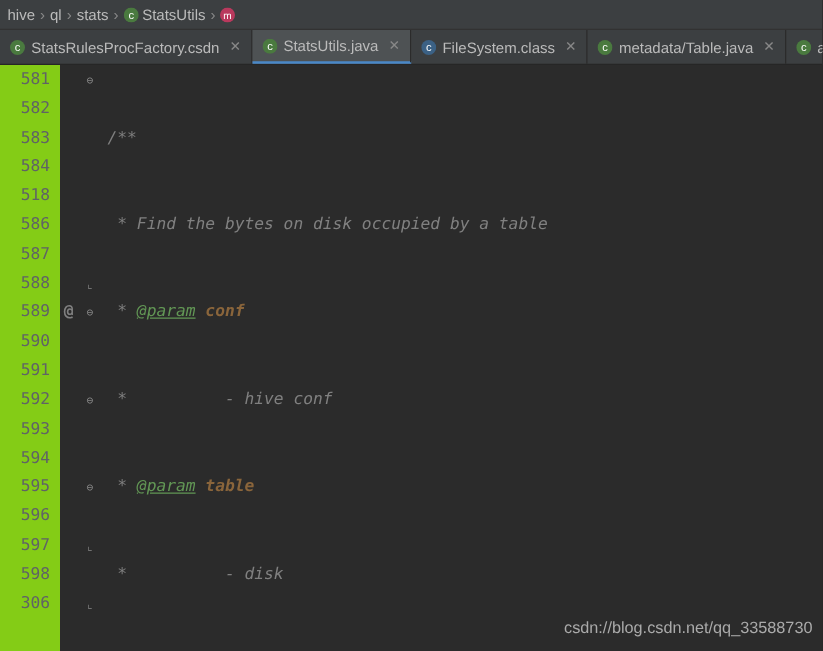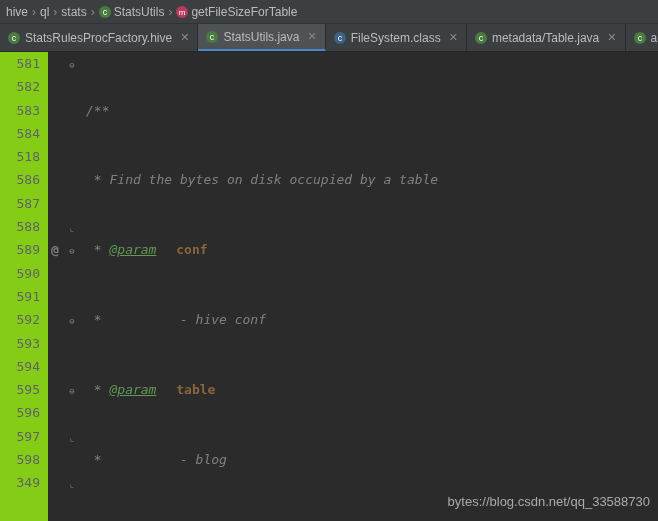--- a/index.html
+++ b/index.html
@@ -75,21 +75,21 @@
 }
 .code {
   flex: 1;
   line-height: 23.3px;
   white-space: pre;
   position: relative;
 }
 .code-line { padding-left: 4px; }
 .comment { color: #808080; font-style: italic; }
 .doc-tag { color: #629755; font-style: italic; text-decoration: underline; font-weight: normal; }
-.doc-param { color: #8a653b; font-weight: bold; margin-left: 12px; }
+.doc-param { color: #8a653b; font-style: italic; font-weight: bold; }
 .gutter-line, .fold-line, .mark-line { height: 23.3px; }
 .fold-ic { display:inline-block; font-size:9px; color:#888; }
 .watermark {
   position: absolute;
   right: 8px;
   bottom: 8px;
   color: #aaa;
   font-family: sans-serif;
   font-size: 13px;
 }
@@ -120,33 +120,32 @@
     <span>StatsUtils</span>
   </span>
   <span class="breadcrumb-sep">›</span>
   <span class="breadcrumb-item">
     <span class="breadcrumb-icon">
         <svg width="12" height="12">
           <circle cx="6" cy="6" r="6" fill="#b9395d"></circle>
           <text x="6" y="9" text-anchor="middle" font-size="8" fill="#fff" font-family="sans-serif">m</text>
         </svg>
       </span>
-    <span>getFileSizeForTable</span>
   </span>
 </div>
 
 <div class="tabs">
   <div class="tab">
     <span class="tab-icon">
         <svg width="12" height="12">
           <circle cx="6" cy="6" r="6" fill="#4a7a3f"></circle>
           <text x="6" y="9" text-anchor="middle" font-size="9" fill="#fff" font-family="sans-serif">c</text>
         </svg>
       </span>
-    <span>StatsRulesProcFactory.hive</span>
+    <span>StatsRulesProcFactory.csdn</span>
     <span class="tab-close">✕</span>
   </div>
   <div class="tab active">
     <span class="tab-icon">
         <svg width="12" height="12">
           <circle cx="6" cy="6" r="6" fill="#4a7a3f"></circle>
           <text x="6" y="9" text-anchor="middle" font-size="9" fill="#fff" font-family="sans-serif">c</text>
         </svg>
       </span>
     <span>StatsUtils.java</span>
@@ -196,21 +195,21 @@
     <div class="gutter-line">589</div>
     <div class="gutter-line">590</div>
     <div class="gutter-line">591</div>
     <div class="gutter-line">592</div>
     <div class="gutter-line">593</div>
     <div class="gutter-line">594</div>
     <div class="gutter-line">595</div>
     <div class="gutter-line">596</div>
     <div class="gutter-line">597</div>
     <div class="gutter-line">598</div>
-    <div class="gutter-line">349</div>
+    <div class="gutter-line">306</div>
   </div>
   <div class="mark-col">
     <div class="mark-line"></div>
       <div class="mark-line"></div>
       <div class="mark-line"></div>
     <div class="mark-line"></div>
       <div class="mark-line"></div>
       <div class="mark-line"></div>
     <div class="mark-line"></div>
       <div class="mark-line"></div>
@@ -246,29 +245,29 @@
     <div class="fold-line"><span class="fold-ic">⌞</span></div>
     <div class="fold-line"></div>
     <div class="fold-line"><span class="fold-ic">⌞</span></div>
   </div>
   <div class="code">
     <div class="code-line"><span class="comment">/**</span></div>
     <div class="code-line"><span class="comment"> * Find the bytes on disk occupied by a table</span></div>
     <div class="code-line"><span class="comment"> * </span><span class="doc-tag">@param</span><span class="doc-param"> conf</span></div>
     <div class="code-line"><span class="comment"> *          - hive conf</span></div>
     <div class="code-line"><span class="comment"> * </span><span class="doc-tag">@param</span><span class="doc-param"> table</span></div>
-    <div class="code-line"><span class="comment"> *          - blog</span></div>
+    <div class="code-line"><span class="comment"> *          - disk</span></div>
     <div class="code-line"></div>
     
     
     
     
     
     
     
     
     
     
     
     
-    <div class="watermark">bytes://blog.csdn.net/qq_33588730</div>
+    <div class="watermark">csdn://blog.csdn.net/qq_33588730</div>
   </div>
 </div>
 
 </body></html>

